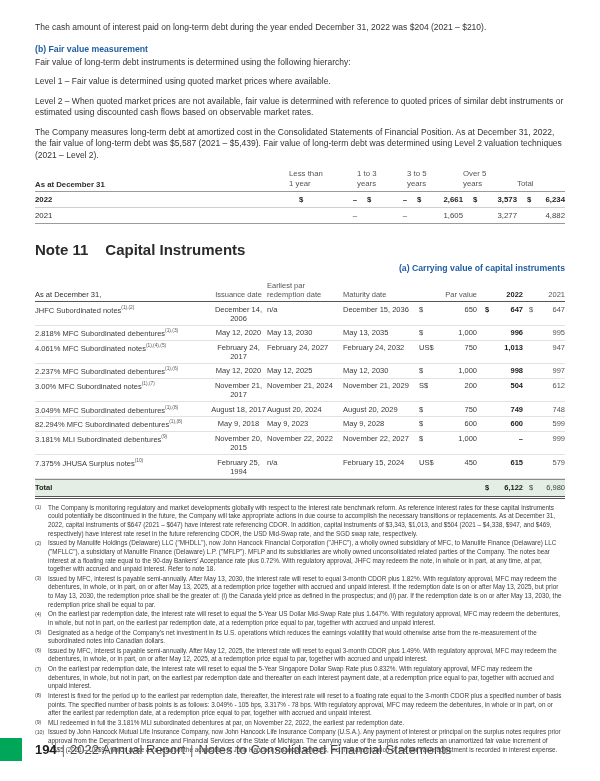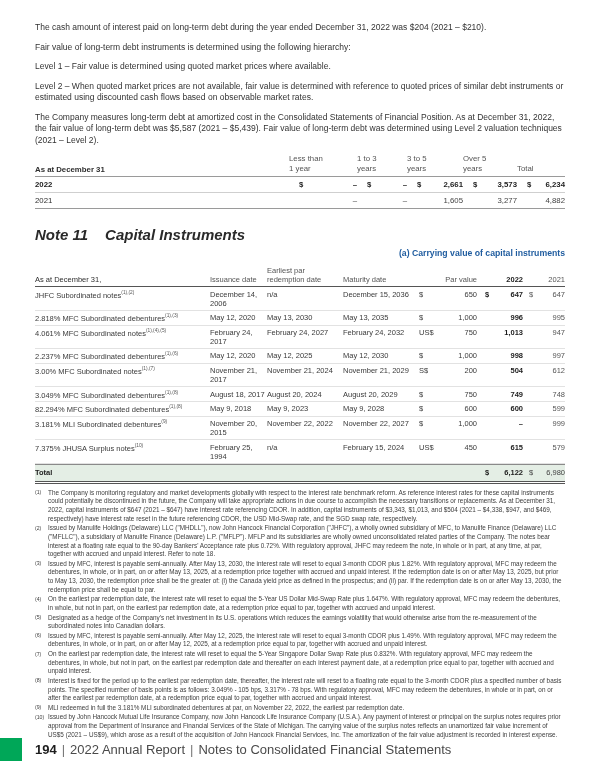--- a/index.html
+++ b/index.html
@@ -20,29 +20,29 @@
   .mt-col { text-align:left; color:#555; line-height:1.25; }
   .mc0 { width:68px; } .mc1 { width:50px; } .mc2 { width:56px; } .mc3 { width:54px; } .mc4 { width:48px; }
   .mt-row { display:flex; padding:3px 0; border-bottom:1px solid #cfcfcf; }
   .mt-row.last { border-bottom:1px solid #9a9a9a; }
   .mt-row .mt-year { flex:1; }
   .mt-row.bold { font-weight:bold; color:#1d1d1d; }
   .mcell { display:flex; justify-content:space-between; padding-left:10px; box-sizing:border-box; }
   .mt-row:not(.bold) .mcell { color:#444; }
 
   
-  .note-heading { margin:17px 0 5px 0; font-size:15px; font-weight:bold; color:#2a2a2a;font-style:italic; }
+  .note-heading { margin:17px 0 5px 0; font-size:15px; font-weight:bold; color:#2a2a2a; }
   .note-heading .note-num { margin-right:17px; }
 
   
   .ctable { margin-top:8px; font-size:7.5px; }
   .ct-header { display:flex; align-items:flex-end; border-bottom:1px solid #555; padding-bottom:2px; color:#555; line-height:1.25; }
   .ct-name  { flex:1; }
   .ct-header .ct-name { font-weight:normal; color:#2e2e2e; }
-  .ct-iss   { width:57px; }
+  .ct-iss   { width:57px;text-align:center; }
   .ct-red   { width:76px; }
   .ct-mat   { width:76px; }
   .ct-par   { width:58px; display:flex; justify-content:space-between; box-sizing:border-box; }
   .ct-header .ct-par { display:block; text-align:right; }
   .ct-y22   { width:46px; display:flex; justify-content:space-between; padding-left:8px; box-sizing:border-box; }
   .ct-y21   { width:42px; display:flex; justify-content:space-between; padding-left:6px; box-sizing:border-box; }
   .ct-header .ct-y22 { display:block; text-align:right; font-weight:bold; color:#1d1d1d; }
   .ct-header .ct-y21 { display:block; text-align:right; }
   .ct-row { display:flex; padding:2.2px 0; border-bottom:1px solid #e2e2e2; color:#3a3a3a; }
   .ct-row .ct-y22 { font-weight:bold; color:#1d1d1d; }
@@ -65,20 +65,21 @@
   .footer-text .pg { font-weight:bold; color:#1d1d1d; }
   .footer-text .sep { margin:0 5px; color:#777; }
 </style>
 </head>
 <body>
 
 <div class="content">
 
   <p class="body-text">The cash amount of interest paid on long-term debt during the year ended December 31, 2022 was $204 (2021 – $210).</p>
 
+  <div class="h-blue">(b) Fair value measurement</div>
   <p class="body-text">Fair value of long-term debt instruments is determined using the following hierarchy:</p>
   <p class="body-text">Level 1 – Fair value is determined using quoted market prices where available.</p>
   <p class="body-text">Level 2 – When quoted market prices are not available, fair value is determined with reference to quoted prices of similar debt instruments or estimated using discounted cash flows based on observable market rates.</p>
   <p class="body-text">The Company measures long-term debt at amortized cost in the Consolidated Statements of Financial Position. As at December 31, 2022, the fair value of long-term debt was $5,587 (2021 – $5,439). Fair value of long-term debt was determined using Level 2 valuation techniques (2021 – Level 2).</p>
 
 
   <div class="mtable">
     <div class="mt-header">
       <div class="mt-label-h">As at December 31</div>
       <div class="mt-col mc0">

